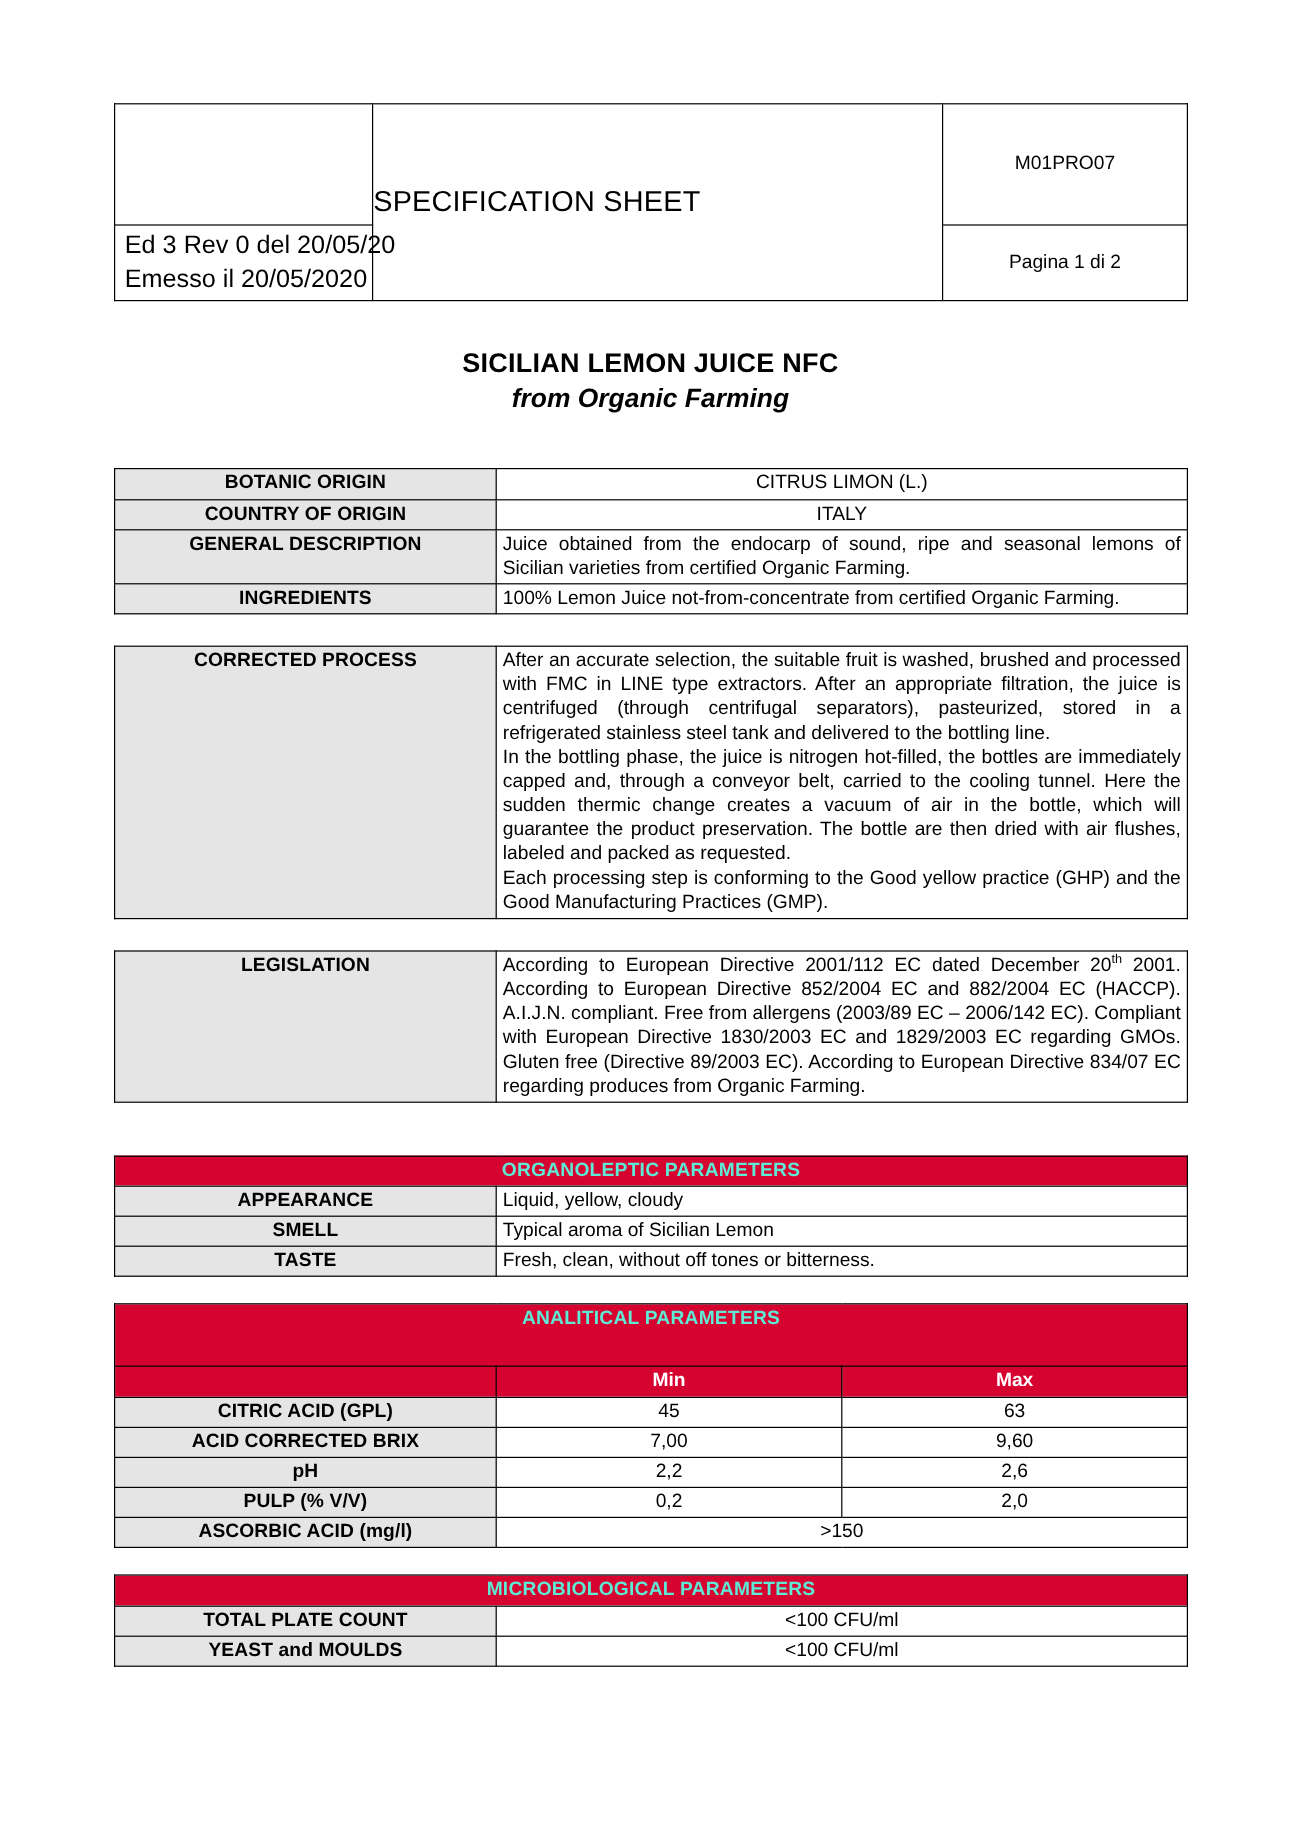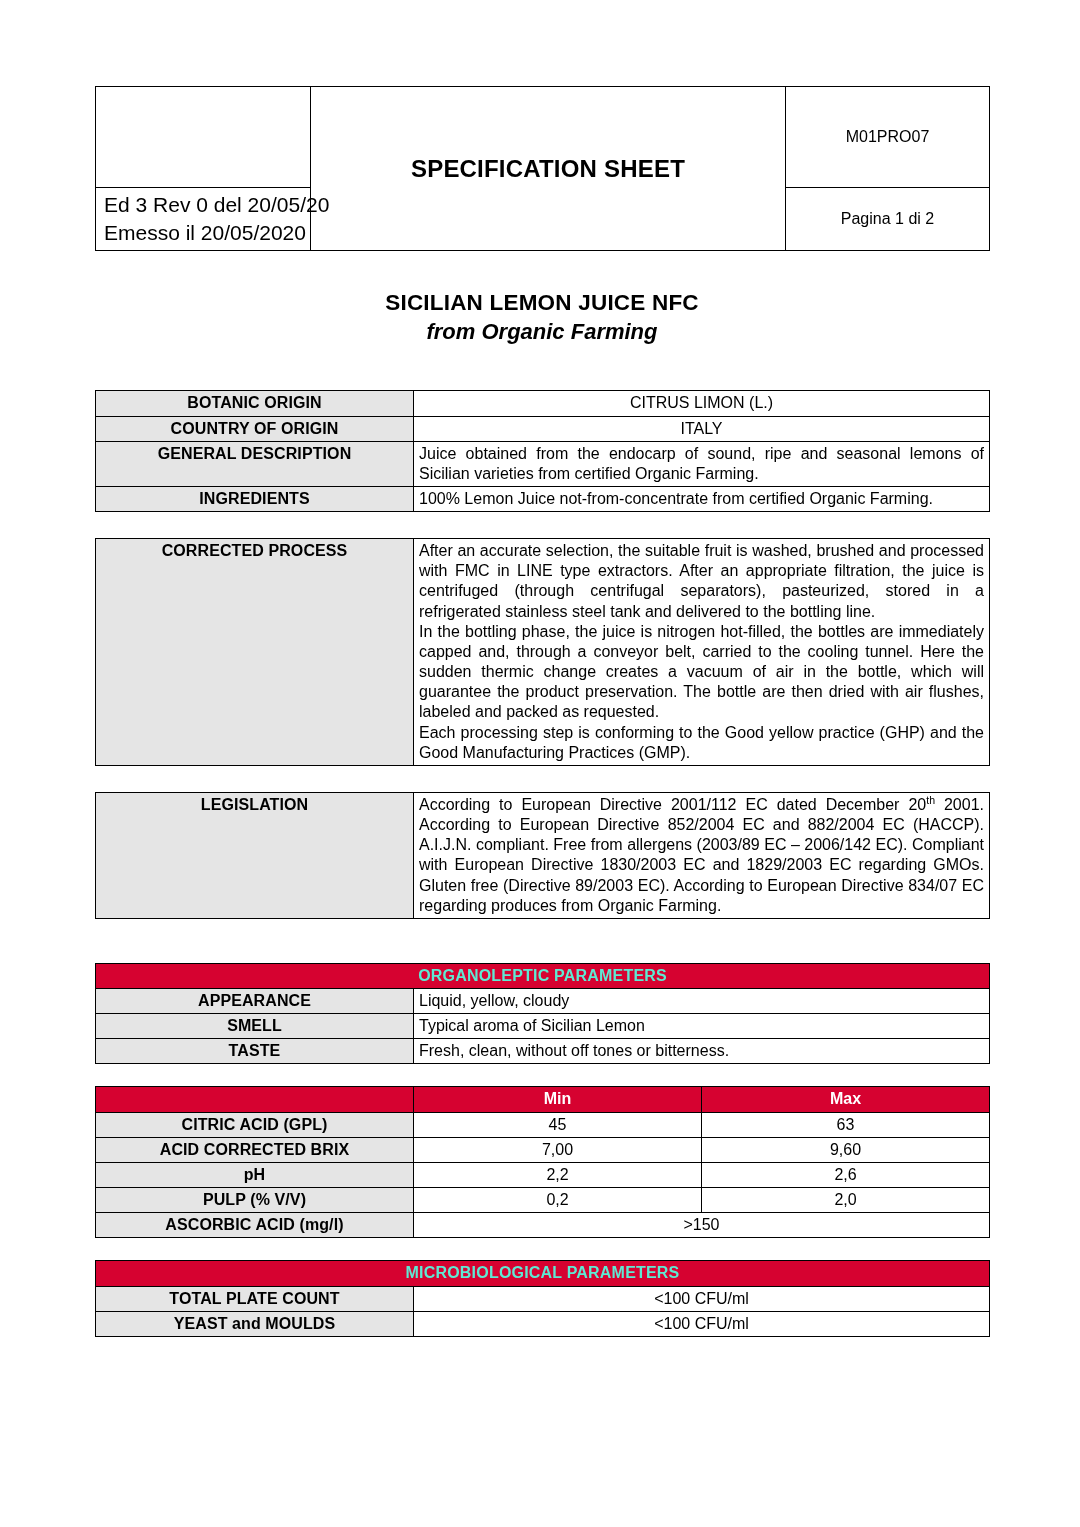--- a/index.html
+++ b/index.html
@@ -38,23 +38,23 @@
     height: 101px;
   }
   .hdr-ed {
     height: 48px;
     font-size: 21px;
     line-height: 1.32;
     padding: 3px 0 4px 8px !important;
     white-space: nowrap;
   }
   .hdr-title {
-    text-align: center;
+    text-align: left;
     font-size: 24px;
-    font-weight: bold;
+    font-weight: normal;
     letter-spacing: 0.2px;
   }
   .hdr-code {
     text-align: center;
     font-size: 16px;
     height: 101px;
   }
   .hdr-page {
     text-align: center;
     font-size: 16px;
@@ -269,20 +269,23 @@
   <div class="gap-sm"></div>
 
   <table class="dt">
     <colgroup>
         <col style="width:318px">
         <col style="width:288px">
         <col style="width:288px">
       </colgroup>
     <tbody>
       <tr>
+        <td class="redhead tall" colspan="3">ANALITICAL PARAMETERS</td>
+      </tr>
+      <tr>
         <td class="redblank"></td>
         <td class="redsub">Min</td>
         <td class="redsub">Max</td>
       </tr>
       <tr>
         <td class="lbl">CITRIC ACID (GPL)</td>
         <td class="val ctr">45</td>
         <td class="val ctr">63</td>
       </tr>
       <tr>

